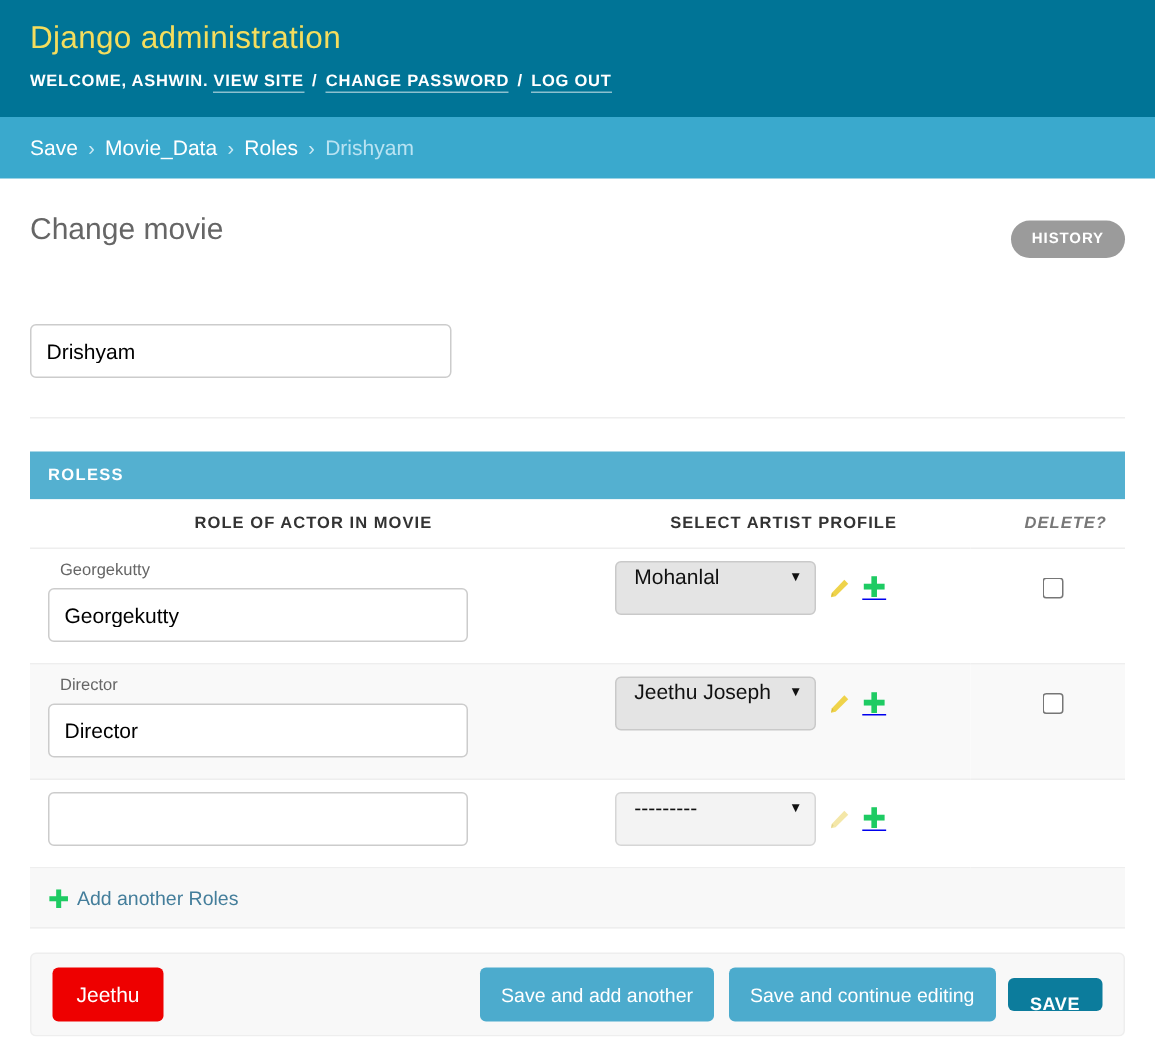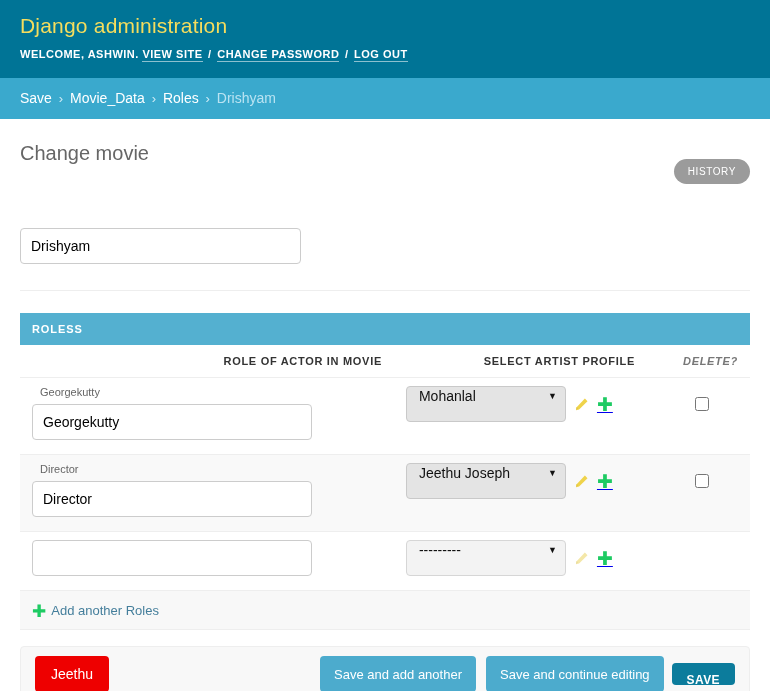--- a/index.html
+++ b/index.html
@@ -73,29 +73,29 @@
     margin: 0;
     font-size: 20px;
     font-weight: 300;
     color: #666;
     line-height: 24px;
   }
   #history-btn {
     background: #9b9b9b;
     color: #ffffff;
     font-size: 10px;
-    font-weight: normal;
+    font-weight: bold;
     letter-spacing: 0.6px;
     text-transform: uppercase;
     padding: 6px 14px 6px 14px;
     border-radius: 14px;
     text-decoration: none;
     display: inline-block;
     line-height: 13px;
-    margin-top: 18px;
+    margin-top: 6px;
   }
 
   
   .module { margin-bottom: 0; }
   .form-row {
     display: flex;
     align-items: center;
     padding: 14px 0 26px 0;
     border-bottom: 1px solid #eeeeee;
   }
@@ -131,21 +131,21 @@
     text-transform: uppercase;
     padding: 9px 12px;
     line-height: 14px;
   }
   table.inline-table {
     width: 100%;
     border-collapse: collapse;
     background: #ffffff;
   }
   table.inline-table thead th {
-    text-align: right;
+    text-align: center;
     font-size: 11px;
     font-weight: bold;
     letter-spacing: 0.7px;
     text-transform: uppercase;
     color: #333;
     padding: 10px 12px;
     background: #ffffff;
     border-bottom: 1px solid #eeeeee;
   }
   table.inline-table thead th.col-delete {
@@ -175,21 +175,21 @@
   .original-label.empty { height: 8px; padding: 0; }
 
   input.role-input { width: 280px; }
 
   .artist-cell-inner {
     display: flex;
     align-items: center;
     gap: 8px;
   }
   .fake-select {
-    width: 160px;
+    width: 134px;
     height: 36px;
     background: #e4e4e4;
     border: 1px solid #c9c9c9;
     border-radius: 4px;
     display: flex;
     align-items: center;
     justify-content: space-between;
     padding: 0 8px 16px 12px;
     font-size: 14px;
     color: #111;

